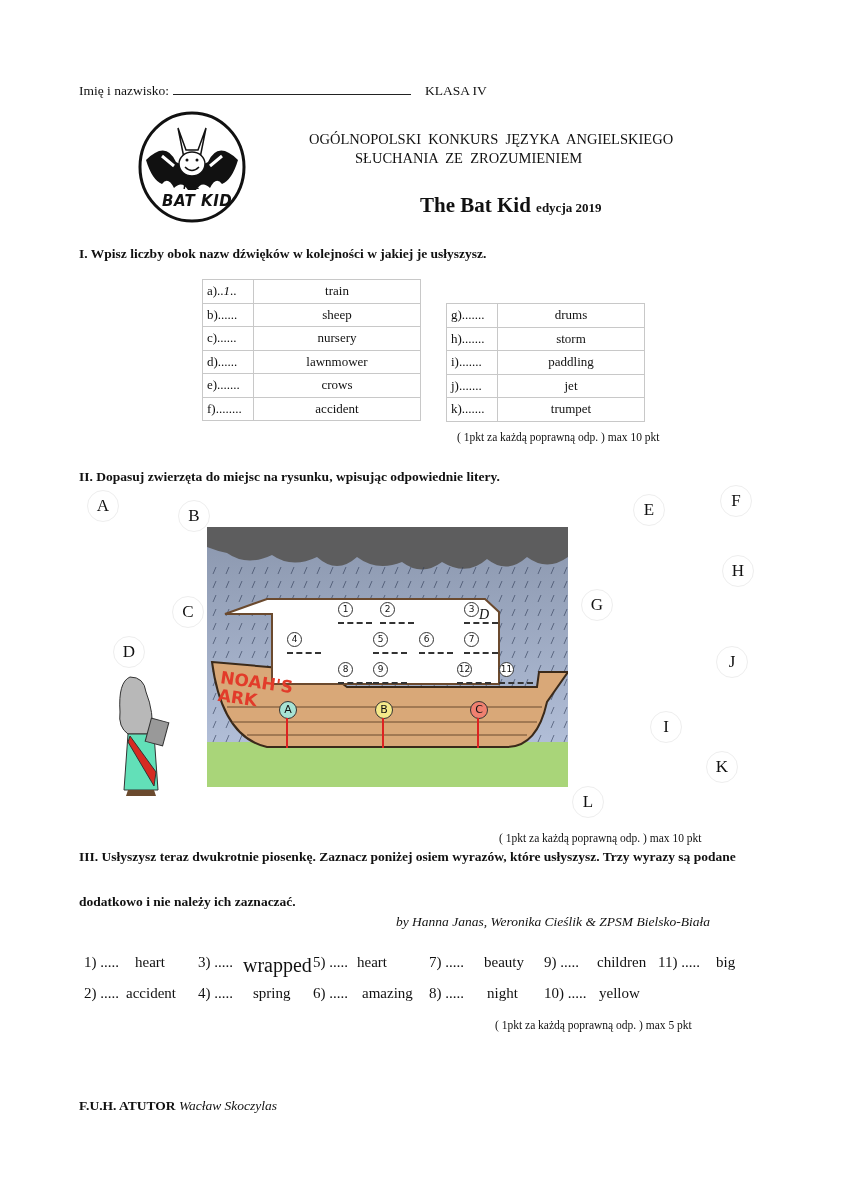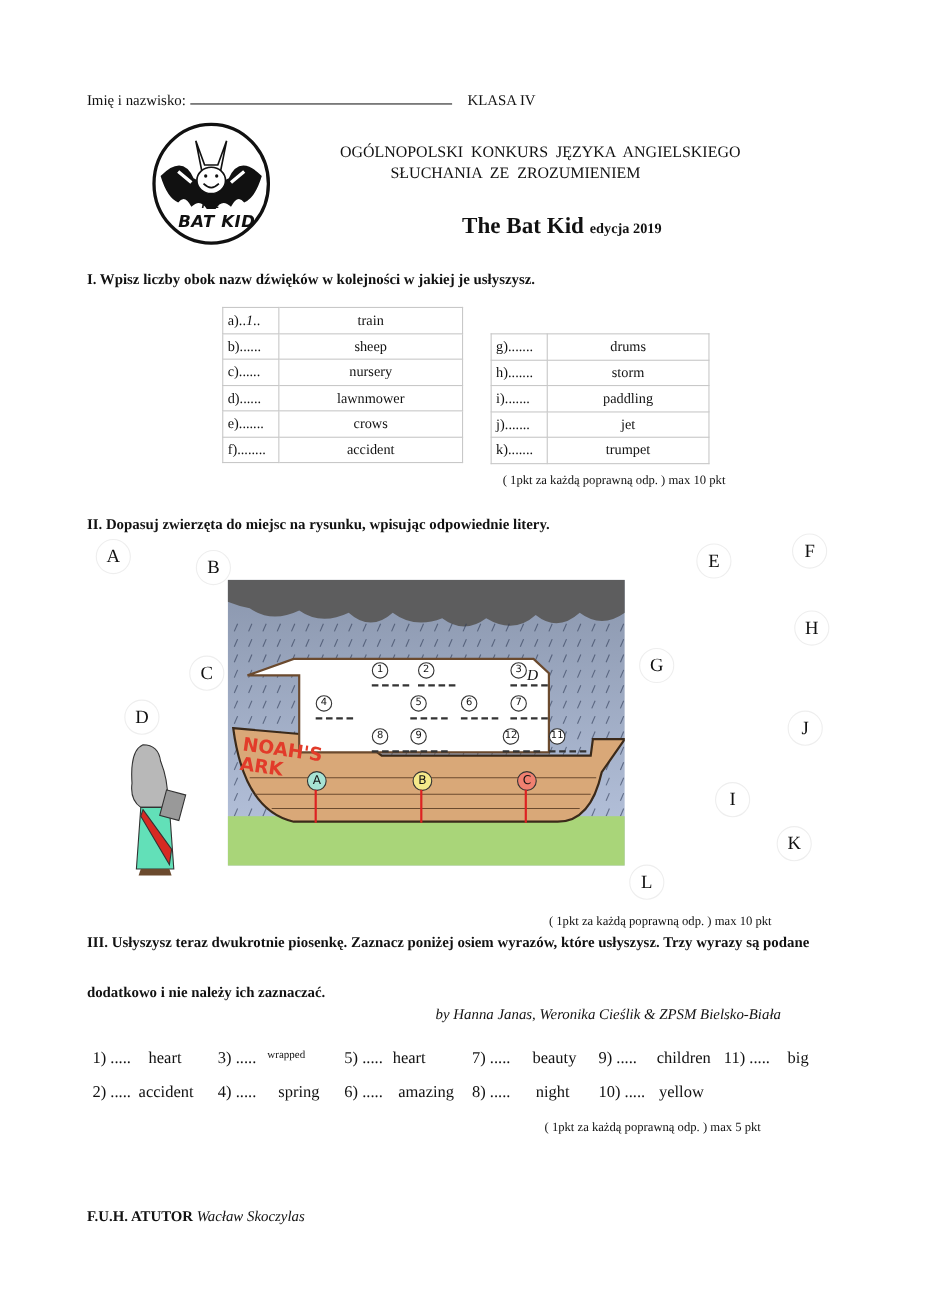--- a/index.html
+++ b/index.html
@@ -558,21 +558,21 @@
 <div class="abs b t13" style="left:79px;top:849px;">III. Usłyszysz teraz dwukrotnie piosenkę. Zaznacz poniżej osiem wyrazów, które usłyszysz. Trzy wyrazy są podane</div>
 <div class="abs b t13" style="left:79px;top:894px;">dodatkowo i nie należy ich zaznaczać.</div>
 <div class="abs i t13" style="left:396px;top:914px;">by Hanna Janas, Weronika Cieślik &amp; ZPSM Bielsko-Biała</div>
 
 <div id="song-words">
     <span class="abs" style="left: 84px; top: 954px; font-size: 15px; white-space: nowrap;">1) .....</span>
     <span class="abs" style="left: 135px; top: 954px; font-size: 15px; white-space: nowrap;">heart</span>
     <span class="abs" style="left: 84px; top: 985px; font-size: 15px; white-space: nowrap;">2) .....</span>
     <span class="abs" style="left: 126px; top: 985px; font-size: 15px; white-space: nowrap;">accident</span>
     <span class="abs" style="left: 198px; top: 954px; font-size: 15px; white-space: nowrap;">3) .....</span>
-    <span class="abs" style="left: 243px; top: 954px; font-size: 10px; white-space: nowrap;">wrapped</span>
+    <span class="abs" style="left: 243px; top: 954px; font-size: 20px; white-space: nowrap;">wrapped</span>
     <span class="abs" style="left: 198px; top: 985px; font-size: 15px; white-space: nowrap;">4) .....</span>
     <span class="abs" style="left: 253px; top: 985px; font-size: 15px; white-space: nowrap;">spring</span>
     <span class="abs" style="left: 313px; top: 954px; font-size: 15px; white-space: nowrap;">5) .....</span>
     <span class="abs" style="left: 357px; top: 954px; font-size: 15px; white-space: nowrap;">heart</span>
     <span class="abs" style="left: 313px; top: 985px; font-size: 15px; white-space: nowrap;">6) .....</span>
     <span class="abs" style="left: 362px; top: 985px; font-size: 15px; white-space: nowrap;">amazing</span>
     <span class="abs" style="left: 429px; top: 954px; font-size: 15px; white-space: nowrap;">7) .....</span>
     <span class="abs" style="left: 484px; top: 954px; font-size: 15px; white-space: nowrap;">beauty</span>
     <span class="abs" style="left: 429px; top: 985px; font-size: 15px; white-space: nowrap;">8) .....</span>
     <span class="abs" style="left: 487px; top: 985px; font-size: 15px; white-space: nowrap;">night</span>

